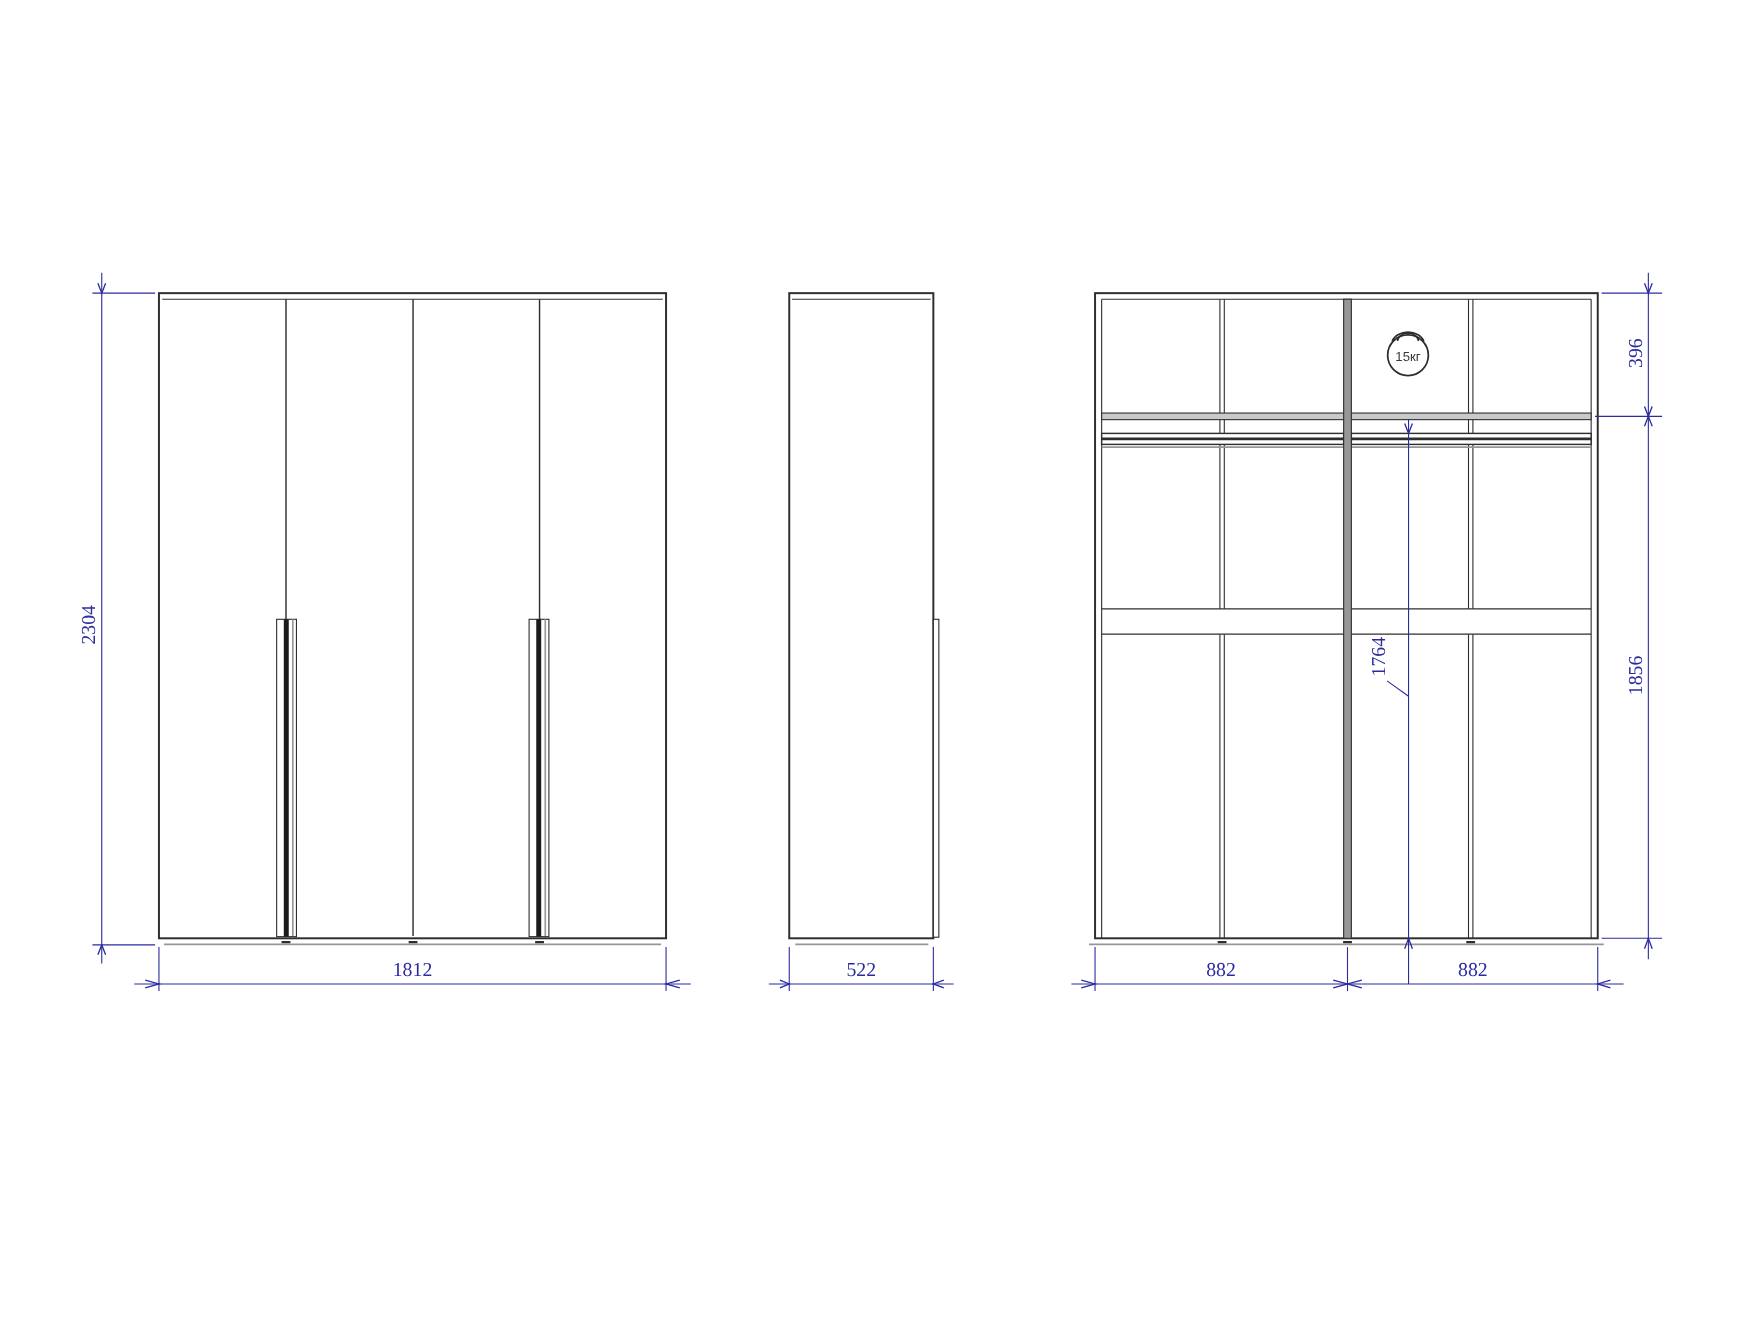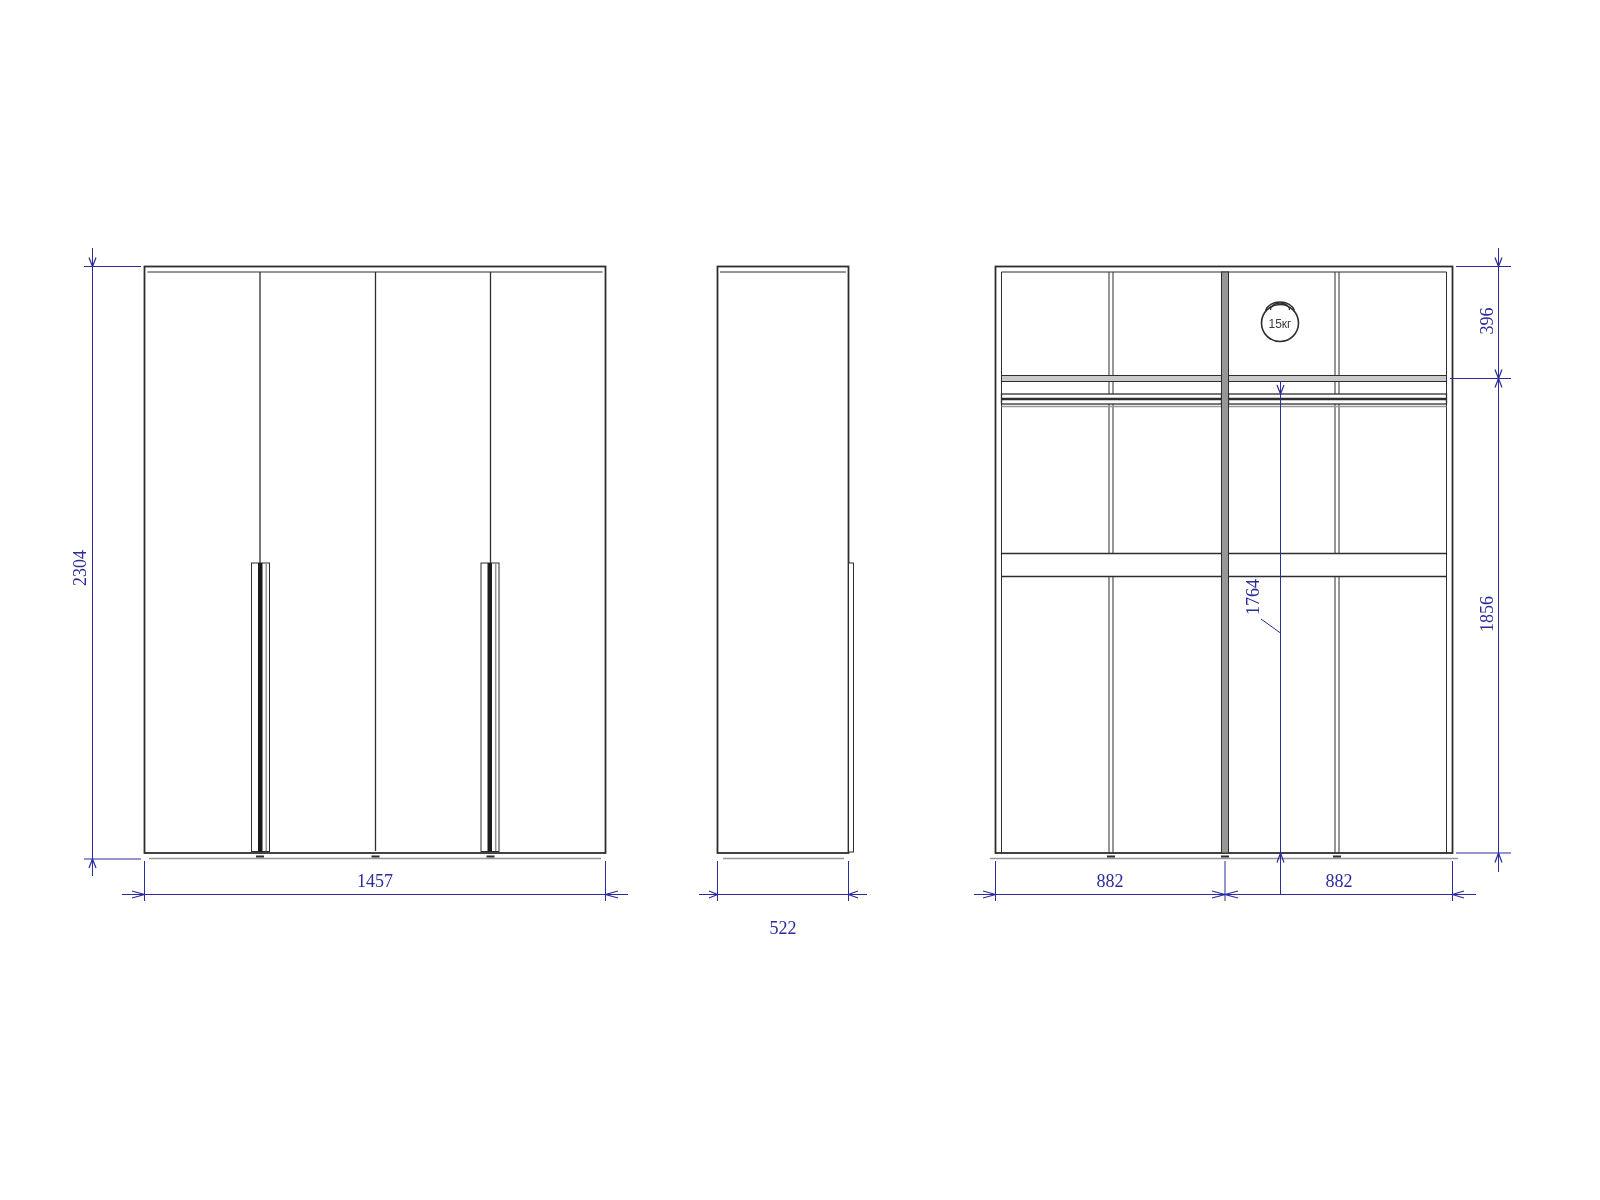--- a/index.html
+++ b/index.html
@@ -186,23 +186,23 @@
       <path d="M974,894.5 H1476" class="s-dim"></path>
       <path d="M983,891 L995.5,894.5 L983,898" class="s-arrow"></path>
       <path d="M1212,891 L1225,894.5 L1212,898" class="s-arrow"></path>
       <path d="M1238,891 L1225,894.5 L1238,898" class="s-arrow"></path>
       <path d="M1464,891 L1452.5,894.5 L1464,898" class="s-arrow"></path>
     </g>
   </svg>
 
   <span class="label vert" style="left:80px;top:568px;">2304</span>
 
-  <span class="label" style="left:375px;top:881px;">1457</span>
-
-  <span class="label" style="left:783px;top:881px;margin-top:47px;">522</span>
+  <span class="label" style="left:375px;top:881px;">1812</span>
+
+  <span class="label" style="left:783px;top:881px;">522</span>
 
   <span class="label vert" style="left:1487px;top:321px;">396</span>
 
   <span class="label vert" style="left:1487px;top:614px;">1856</span>
 
   <span class="label vert" style="left:1253px;top:597px;">1764</span>
 
   <span class="label" style="left:1110px;top:881px;">882</span>
 
   <span class="label" style="left:1339px;top:881px;">882</span>

